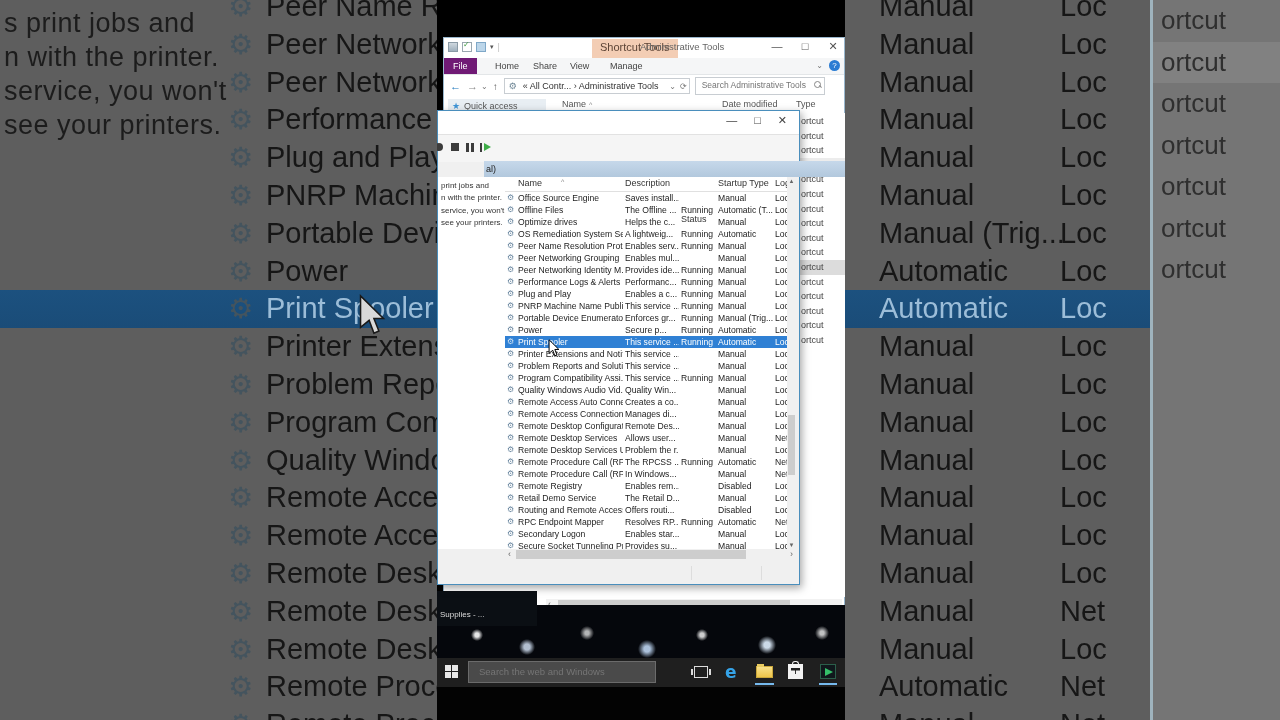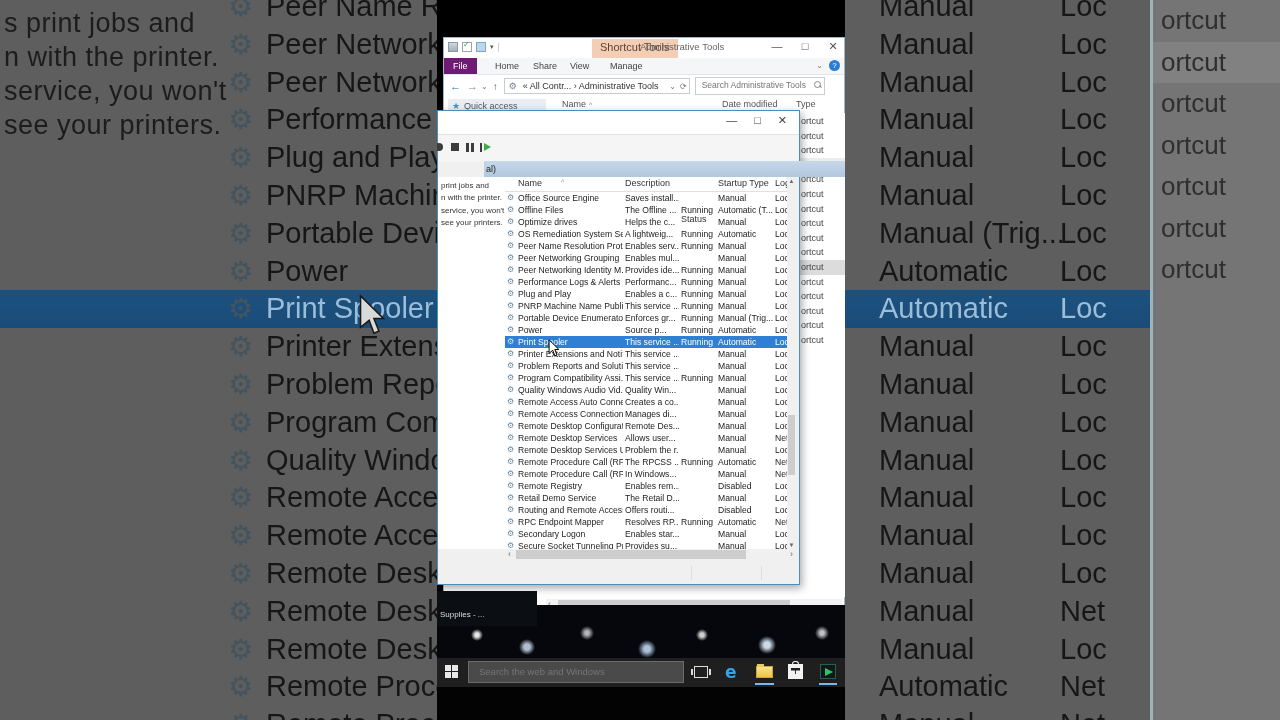--- a/index.html
+++ b/index.html
@@ -150,21 +150,21 @@
   .photo-label{position:absolute;left:3px;top:19px;font-size:8px;color:#dcdcdc;}
   .photo-label2{position:absolute;left:3px;top:9px;font-size:7px;color:#8a9097;}
   .blue-frag{position:absolute;left:0;top:559px;width:10px;height:18px;background:#1d3f6e;border-right:1px solid #4f79ad;}
 
   
   .taskbar{position:absolute;left:0;top:658px;width:408px;height:29px;background:#1f1f1f;}
   .startbtn{position:absolute;left:8px;top:7px;width:14px;height:14px;}
   .startbtn i{position:absolute;width:6px;height:6px;background:#e8e8e8;}
   .startbtn i:nth-child(1){left:0;top:0;} .startbtn i:nth-child(2){left:7px;top:0;}
   .startbtn i:nth-child(3){left:0;top:7px;} .startbtn i:nth-child(4){left:7px;top:7px;}
-  .tb-search{position:absolute;left:31px;top:3px;width:216px;height:22px;background:#4a4a4a;border:1px solid #6b6b6b;box-sizing:border-box;}
+  .tb-search{position:absolute;left:31px;top:3px;width:188px;height:22px;background:#4a4a4a;border:1px solid #6b6b6b;box-sizing:border-box;}
   .tb-search input{position:absolute;left:8px;top:3px;width:190px;background:transparent;border:0;outline:0;color:#c9c9c9;font-size:9.5px;font-family:inherit;}
   .taskview{position:absolute;left:257px;top:8px;width:14px;height:12px;border:1px solid #dcdcdc;box-sizing:border-box;}
   .taskview::before{content:"";position:absolute;left:-4px;top:2px;width:2px;height:6px;background:#dcdcdc;}
   .taskview::after{content:"";position:absolute;right:-4px;top:2px;width:2px;height:6px;background:#dcdcdc;}
   .edge-e{position:absolute;left:288px;top:4px;font-size:17px;font-weight:bold;color:#35a3e8;font-family:"DejaVu Sans",sans-serif;}
   .tb-folder{position:absolute;left:319px;top:8px;width:17px;height:12px;background:linear-gradient(#f7e08a,#eec54a);border:1px solid #caa73b;box-sizing:border-box;}
   .tb-folder::before{content:"";position:absolute;left:0;top:-3px;width:7px;height:3px;background:#e8cb60;}
   .tb-store{position:absolute;left:351px;top:6px;width:15px;height:15px;background:#f2f2f2;}
   .tb-store::before{content:"";position:absolute;left:4px;top:-3px;width:5px;height:4px;border:1.5px solid #f2f2f2;border-bottom:0;border-radius:3px 3px 0 0;}
   .tb-store::after{content:"";position:absolute;left:3px;top:4px;width:9px;height:6px;background:#1f1f1f;clip-path:polygon(0 0,100% 0,100% 40%,55% 40%,55% 100%,45% 100%,45% 40%,0 40%);}
@@ -594,21 +594,21 @@
               <span class="gear">⚙</span>
               <span class="c-name">Portable Device Enumerator...</span>
               <span class="c-desc">Enforces gr...</span>
               <span class="c-status">Running</span>
               <span class="c-start">Manual (Trig...</span>
               <span class="c-log">Loc</span>
             </div>
             <div class="svc-row">
               <span class="gear">⚙</span>
               <span class="c-name">Power</span>
-              <span class="c-desc">Source p...</span>
+              <span class="c-desc">Secure p...</span>
               <span class="c-status">Running</span>
               <span class="c-start">Automatic</span>
               <span class="c-log">Loc</span>
             </div>
             <div class="svc-row sel">
               <span class="gear">⚙</span>
               <span class="c-name">Print Spooler</span>
               <span class="c-desc">This service ...</span>
               <span class="c-status">Running</span>
               <span class="c-start">Automatic</span>

